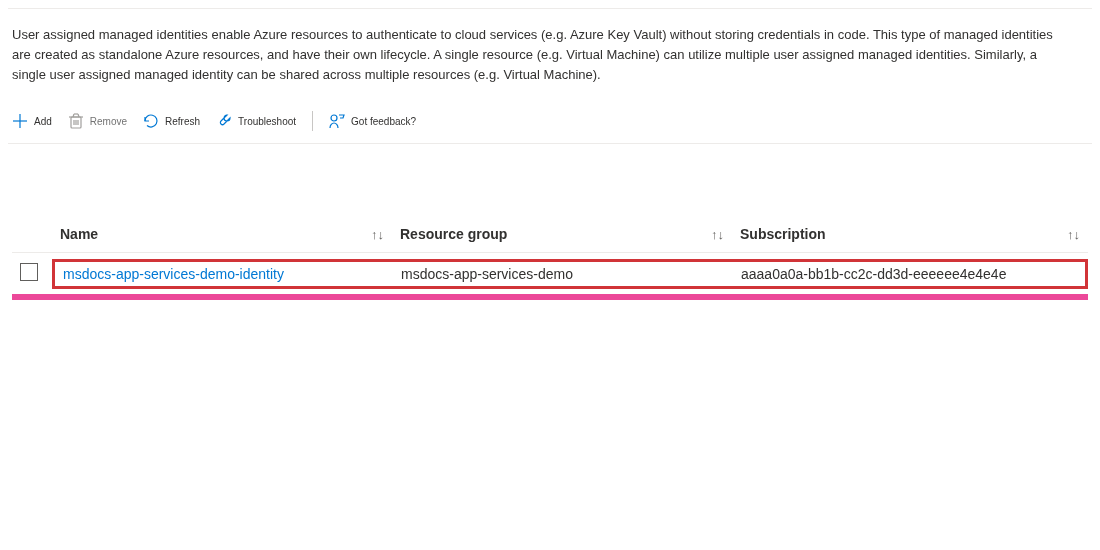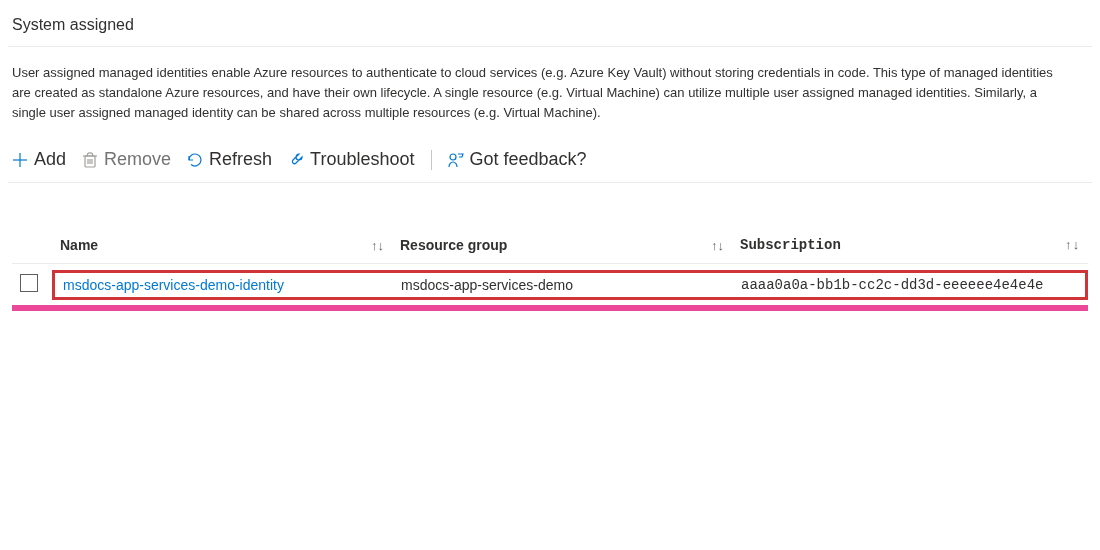--- a/index.html
+++ b/index.html
@@ -44,21 +44,21 @@
       padding: 6px 4px 12px 4px;
       border-bottom: 1px solid #edebe9;
     }
     .toolbar-btn {
       display: inline-flex;
       align-items: center;
       gap: 6px;
       background: none;
       border: none;
       cursor: pointer;
-      font-size: 18px;
+      font-size: 10px;
       color: #323130;
       padding: 0;
     }
     .toolbar-btn.disabled { color: #737373; cursor: default; }
     .toolbar-btn .icon { width: 16px; height: 16px; display: inline-flex; align-items: center; justify-content: center; }
     .toolbar-btn.disabled .icon svg { stroke: #a19f9d; }
     .divider { width: 1px; height: 20px; background: #c8c6c4; }
     .table-wrap { margin-top: 44px; padding: 0 4px; }
     .table { width: 100%; border-collapse: collapse; }
     .th-row td {
@@ -77,28 +77,27 @@
       width: 18px; height: 18px;
       border: 1px solid #605e5c;
       background: #fff;
       cursor: pointer;
       display: inline-block;
     }
     .link { color: #0078d4; text-decoration: none; cursor: pointer; }
     .col-check { width: 40px; }
     .col-name { width: 340px; }
     .col-rg { width: 340px; }
-    .col-sub { flex: 1; font-family: Liberation Mono, monospace; }
-    .th-right { display:flex; justify-content: space-between; align-items: center; width:100%; }
+    .col-sub { flex: 1; }
+    .th-right { display:flex; justify-content: space-between; align-items: center; width:100%;margin-top:28px; }
   </style>
 </head>
 <body>
 
 <div class="tabs">
-  <div class="tab">System assigned</div>
 </div>
 
 <div class="description">User assigned managed identities enable Azure resources to authenticate to cloud services (e.g. Azure Key Vault) without storing credentials in code. This type of managed identities are created as standalone Azure resources, and have their own lifecycle. A single resource (e.g. Virtual Machine) can utilize multiple user assigned managed identities. Similarly, a single user assigned managed identity can be shared across multiple resources (e.g. Virtual Machine).</div>
 
 <div class="toolbar">
   <button class="toolbar-btn">
     <span class="icon">
       <svg viewBox="0 0 16 16" width="16" height="16" fill="none" stroke="#0078d4" stroke-width="1.2">
           <line x1="8" y1="1" x2="8" y2="15"></line>
           <line x1="1" y1="8" x2="15" y2="8"></line>

